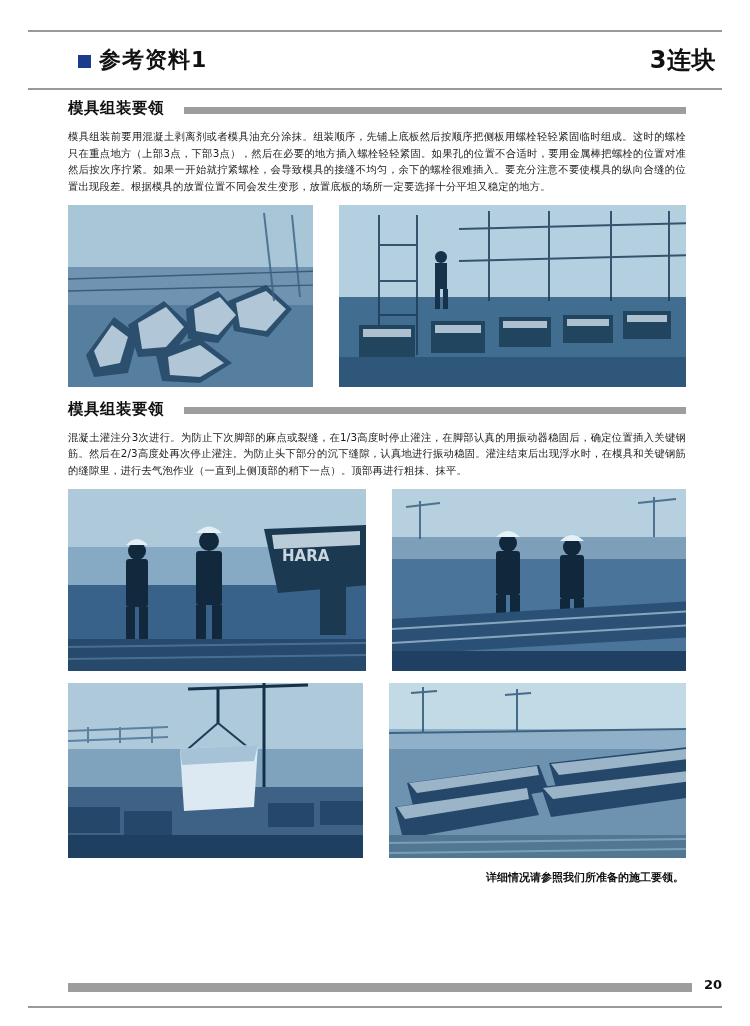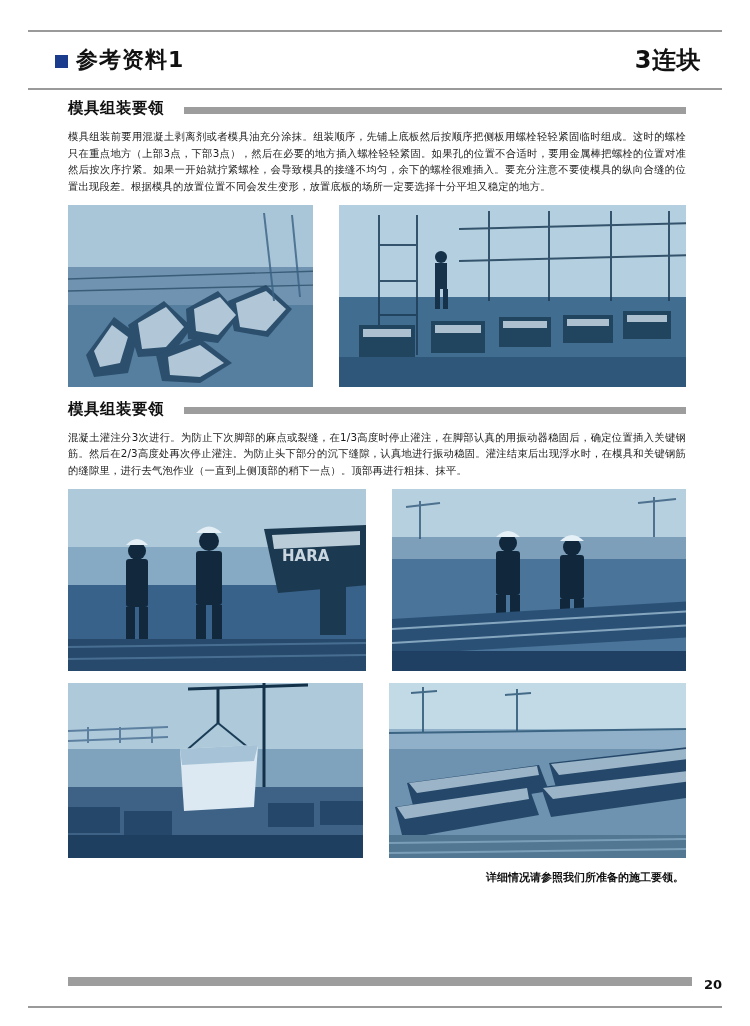--- a/index.html
+++ b/index.html
@@ -42,21 +42,21 @@
     position: absolute;
     top: 58px;
     left: 28px;
     width: 694px;
     height: 2px;
     background: #9a9a9a;
   }
   .header-inner {
     position: absolute;
     top: 2px;
-    left: 17px;
+    left: 40px;
     width: 694px;
     height: 56px;
     display: flex;
     align-items: center;
     justify-content: space-between;
   }
   .header-left {
     display: flex;
     align-items: center;
     gap: 8px;
@@ -73,21 +73,21 @@
     font-size: 22px;
     font-weight: bold;
     letter-spacing: 1px;
     color: #111;
     font-family: "DejaVu Sans", "Liberation Sans", sans-serif;
   }
   .header-right {
     font-size: 24px;
     font-weight: bold;
     color: #111;
-    margin-right: 10px;
+    margin-right: 18px;
     letter-spacing: 0.5px;
   }
 
   
   .content {
     position: absolute;
     top: 98px;
     left: 68px;
     width: 618px;
   }
@@ -153,21 +153,21 @@
     margin-top: 8px;
     margin-bottom: 6px;
     padding-right: 2px;
   }
   .footer {
     position: absolute;
     bottom: 34px;
     left: 68px;
     width: 654px;
     display: flex;
-    align-items: flex-start;
+    align-items: flex-end;
     gap: 8px;
     margin-top: 21px;
   }
   .footer-bar {
     flex: 1;
     height: 9px;
     background: #9d9d9d;
   }
   .footer-page {
     font-size: 13px;

